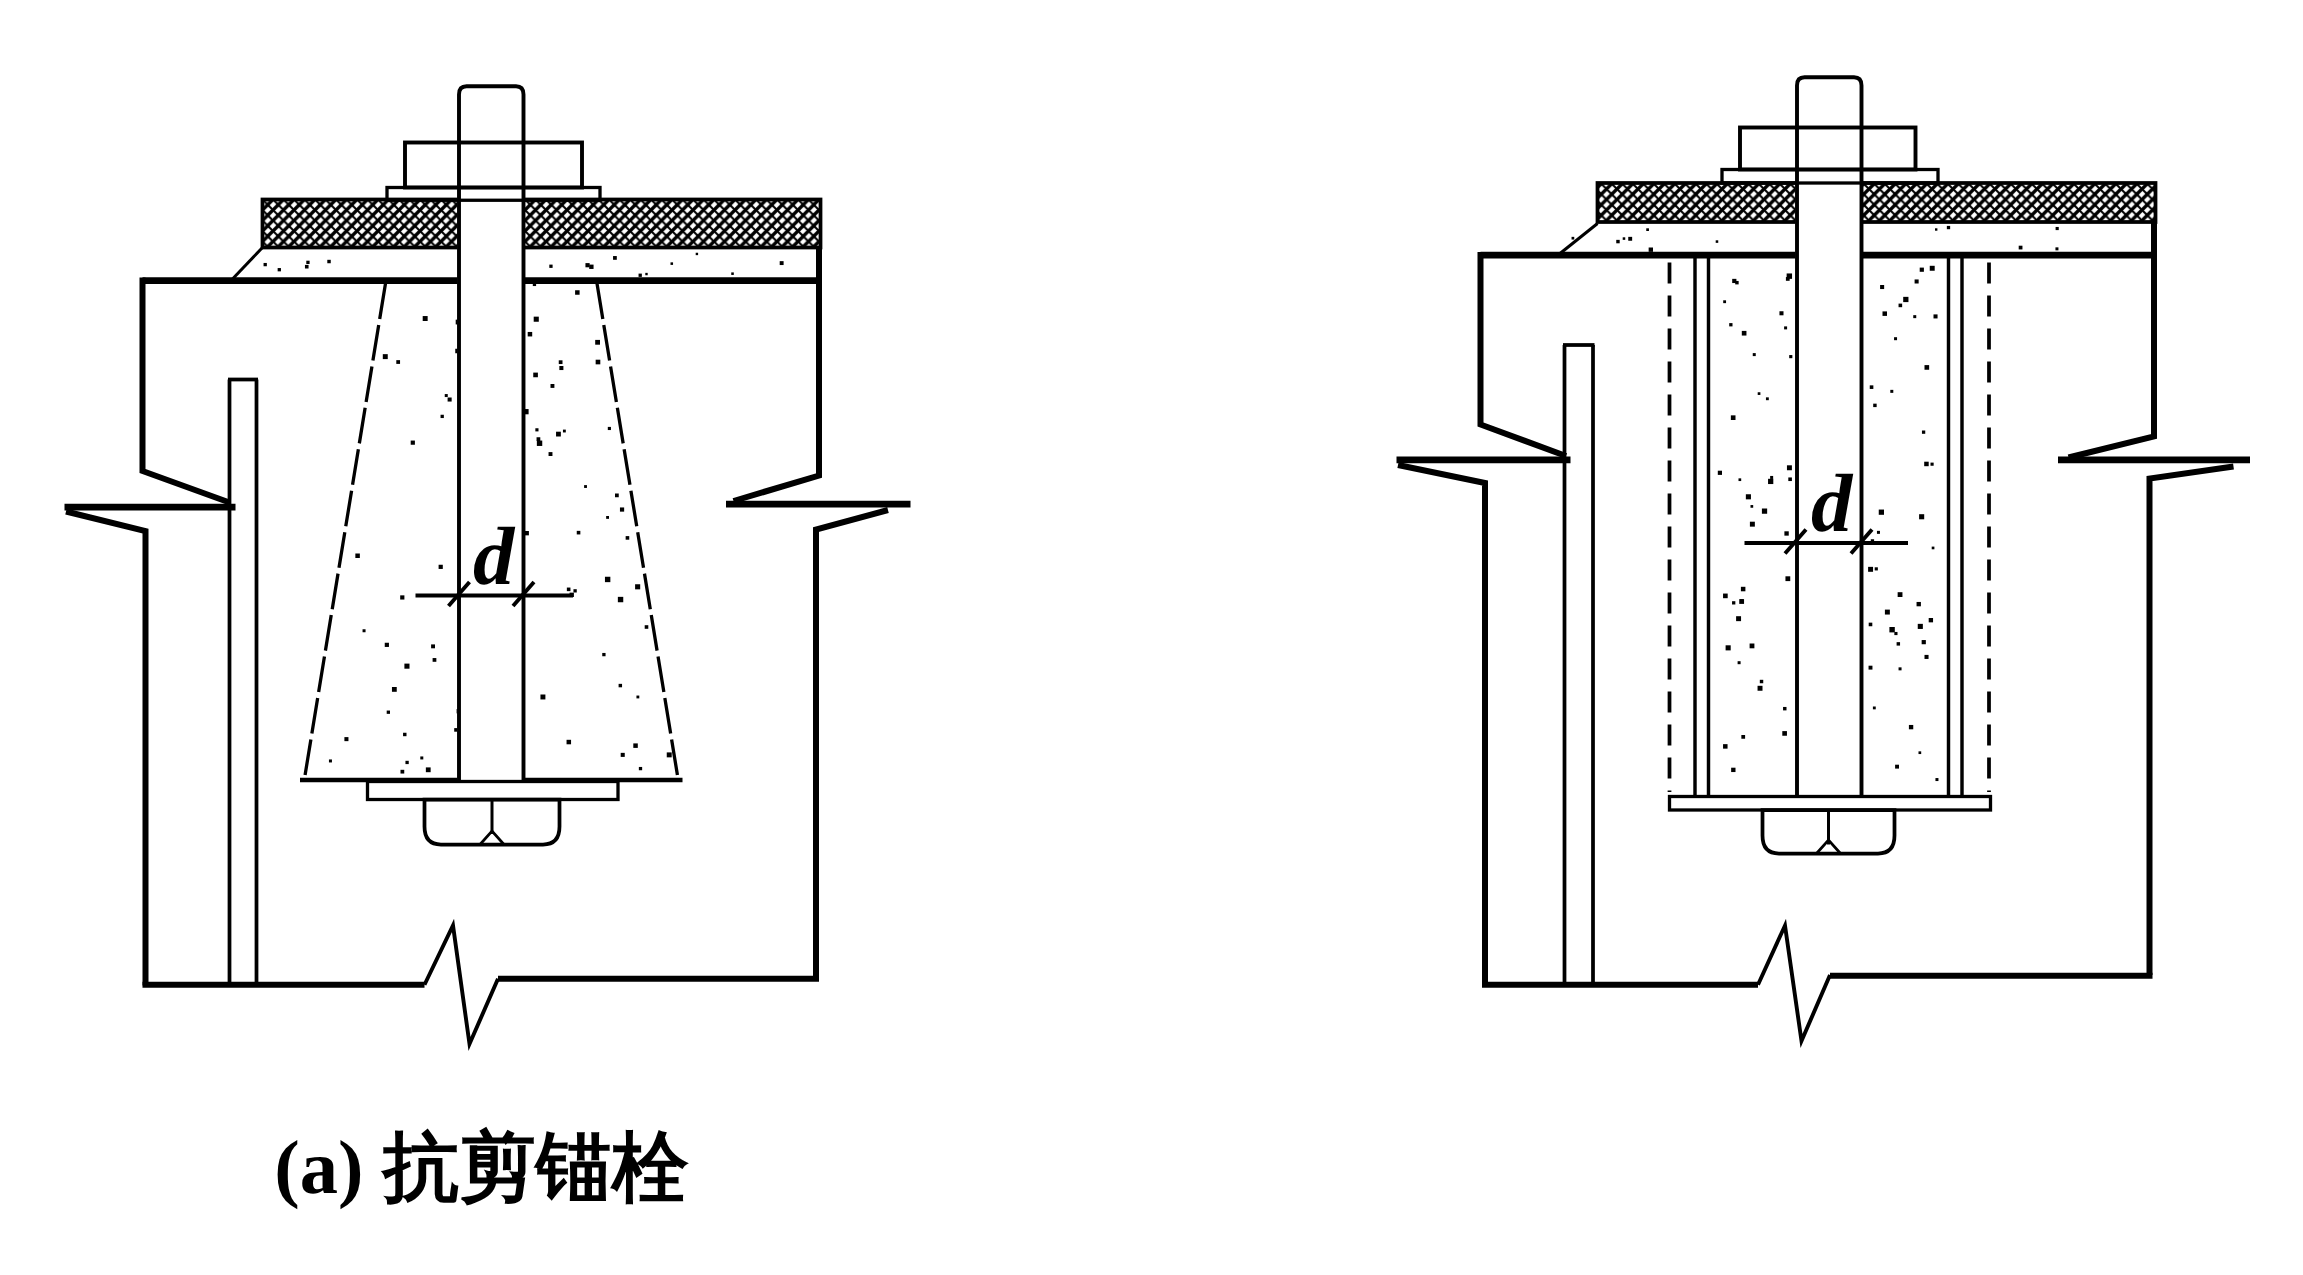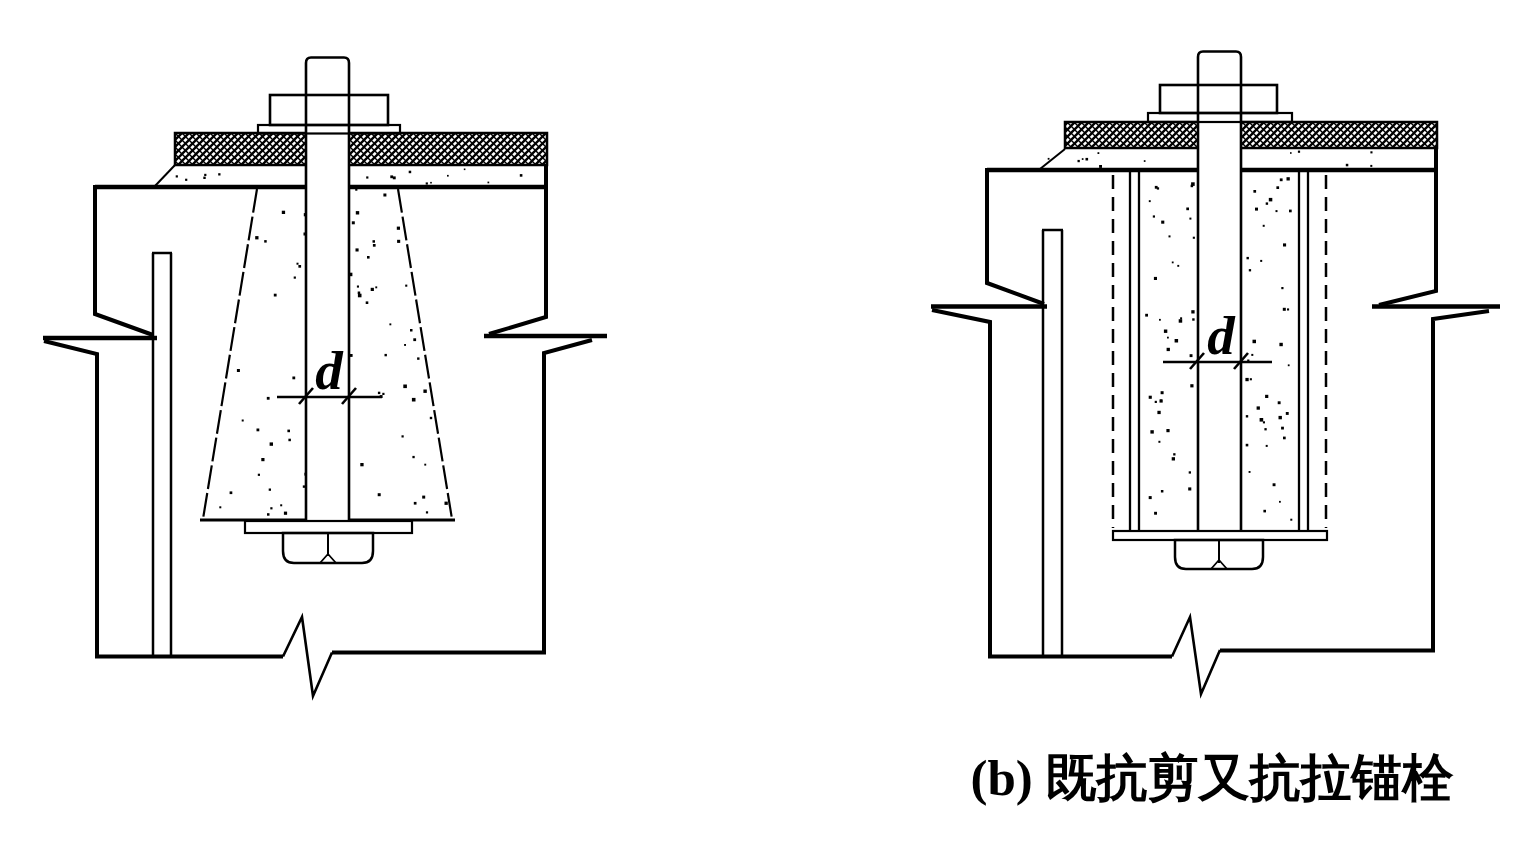--- a/index.html
+++ b/index.html
@@ -356,15 +356,15 @@
 
     <g stroke-width="2.6">
       <path d="M1163,362 H1272"></path>
       <path d="M1190,369 L1204,353"></path>
       <path d="M1234,369 L1248,353"></path>
     </g>
   </g>
   <text x="1221" y="354" text-anchor="middle" class="dimlabel">d</text>
 </svg>
 
-<div id="cap-b" class="caption">(b) 既抗剪又抗拉锚栓</div>
+<div id="cap-a" class="caption">(a) 抗剪锚栓</div>
 
 </div>
 
 </body></html>

